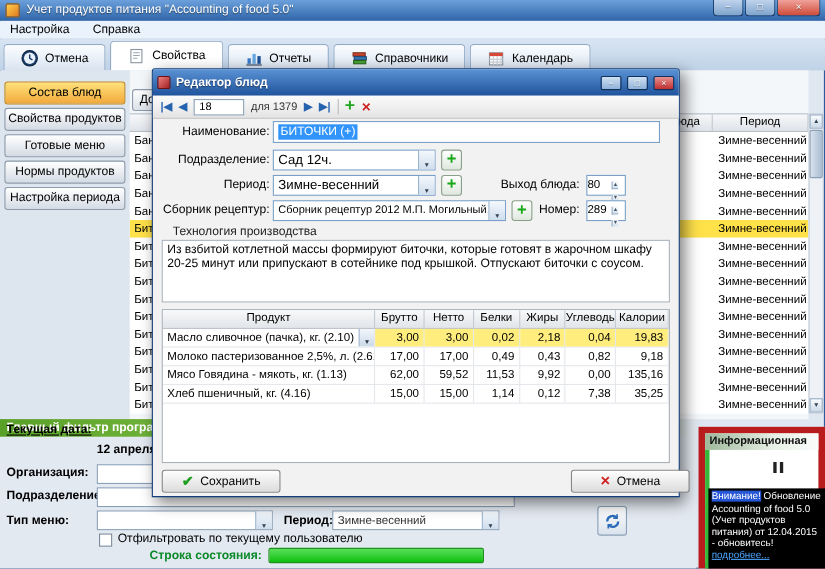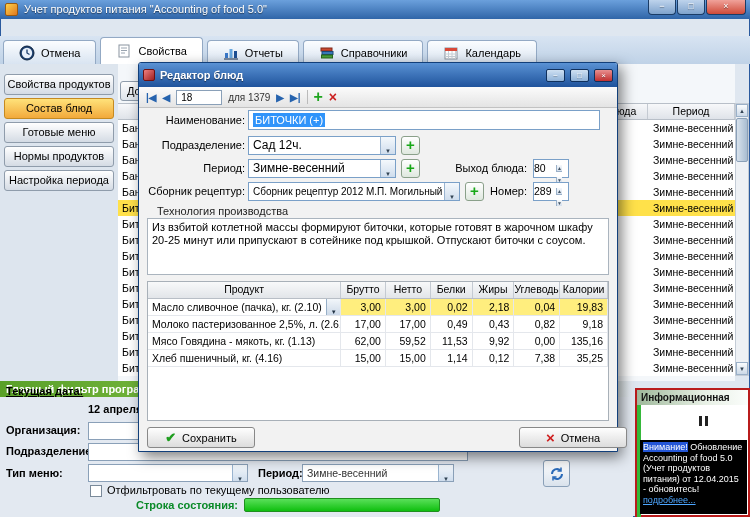--- a/index.html
+++ b/index.html
@@ -81,21 +81,21 @@
   .refresh-btn { position:absolute; left:543px; top:79px; width:27px; height:27px;
                  background:linear-gradient(#ffffff,#d9e2ec); border:1px solid #8aa0b8; border-radius:3px;
                  display:flex; align-items:center; justify-content:center; }
   .checkbox { position:absolute; left:90px; top:104px; width:12px; height:12px; background:#fff; border:1px solid #7a8a9a; }
   .check-label { position:absolute; left:107px; top:103px; font-weight:normal; }
   .status-label { position:absolute; left:0; top:118px; width:238px; text-align:right; font-weight:bold; color:#0a8a28; }
   .progress { position:absolute; left:244px; top:117px; width:196px; height:14px; border:1px solid #1f8f1f; border-radius:2px;
               background:linear-gradient(#5ae05a,#0fbf0f); }
 
   
-  .info-panel { position:absolute; left:635px; top:388px; width:115px; height:129px; background:#fff; border:2px solid #b91c1c; }
+  .info-panel { position:absolute; left:635px; top:388px; width:115px; height:129px; background:#fff; border:6px solid #b91c1c; }
   .info-header { height:15px; line-height:15px; padding-left:4px; font-size:10px; font-weight:bold; color:#111;
                  background:linear-gradient(90deg,#9eb89a,#e6efe4 60%,#fbfdfb); overflow:hidden; white-space:nowrap; }
   .info-strip { position:absolute; left:0; top:15px; width:4px; height:112px; background:#35b83a; }
   .pause-icon { position:absolute; left:62px; top:26px; width:10px; height:10px; }
   .pause-icon::before, .pause-icon::after { content:""; position:absolute; top:0; width:3px; height:10px; background:#222; }
   .pause-icon::before { left:0; } .pause-icon::after { left:6px; }
   .info-msg { position:absolute; left:3px; top:50px; width:107px; height:74px; background:#000; color:#fff;
               font-size:9px; line-height:10.5px; padding:2px 3px; overflow:hidden; }
   .info-warning { background:#2456d6; color:#fff; }
   .info-link { color:#4da6ff; text-decoration:underline; }
@@ -179,20 +179,24 @@
   <div class="titlebar">
     <span class="app-icon"></span>
     <span class="title-text">Учет продуктов питания "Accounting of food 5.0"</span>
     <span class="win-buttons">
       <span class="wbtn icon-min"></span>
       <span class="wbtn icon-max"></span>
       <span class="wbtn close icon-close"></span>
     </span>
   </div>
 
+  <div class="menubar">
+    <span class="menu-item">Настройка</span>
+    <span class="menu-item">Справка</span>
+  </div>
 
   <div class="tabbar">
     <div class="tab">
       <svg width="16" height="16" viewBox="0 0 16 16">
           <circle cx="8" cy="8" r="7" fill="#1d3f6e" stroke="#0d2440"></circle>
           <circle cx="8" cy="8" r="5.2" fill="#e8f0fa"></circle>
           <path d="M8 4.5 V8 L10.5 9.5" stroke="#1d3f6e" stroke-width="1.3" fill="none"></path>
         </svg>
       <span>Отмена</span>
     </div>
@@ -230,22 +234,22 @@
           <line x1="9" y1="6" x2="9" y2="14" stroke="#c8d0d8"></line>
           <line x1="12.5" y1="6" x2="12.5" y2="14" stroke="#c8d0d8"></line>
           <line x1="2" y1="9" x2="14" y2="9" stroke="#c8d0d8"></line>
           <line x1="2" y1="11.5" x2="14" y2="11.5" stroke="#c8d0d8"></line>
         </svg>
       <span>Календарь</span>
     </div>
   </div>
 
   <div class="sidebar">
+    <div class="side-btn active">Состав блюд</div>
     <div class="side-btn">Свойства продуктов</div>
-    <div class="side-btn active">Состав блюд</div>
     <div class="side-btn">Готовые меню</div>
     <div class="side-btn">Нормы продуктов</div>
     <div class="side-btn">Настройка периода</div>
   </div>
 
   <div class="main-area">
     <div class="cat-add">Добавить</div>
     <div class="cat-header">
       <div class="hc name"></div>
       <div class="hc output">Выход блюда</div>

